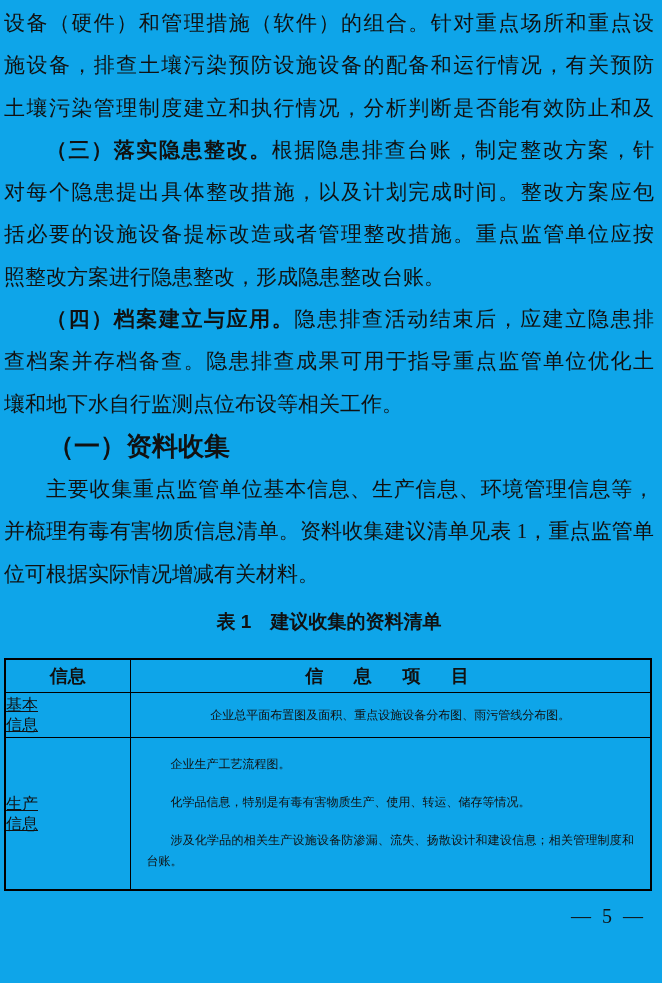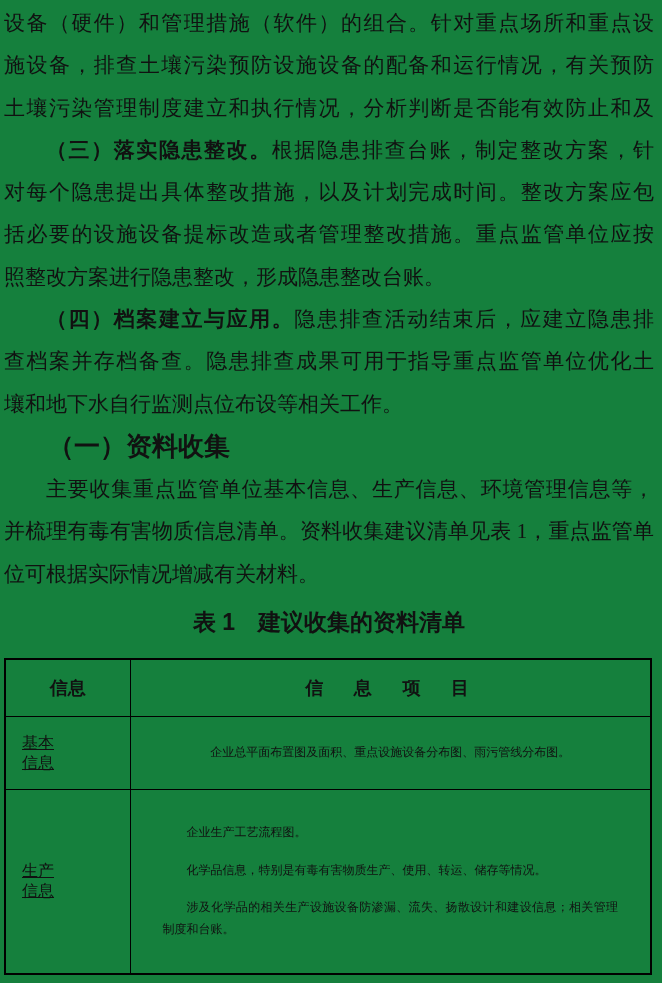--- a/index.html
+++ b/index.html
@@ -1,19 +1,19 @@
 <!DOCTYPE html>
 <html><head>
 <meta charset="utf-8">
 <style>
   html,body { margin:0; padding:0; background:#e8e8e8; }
   .page {
     position:relative;
     width:662px; height:983px;
-    background:#15803d;
+    background:#0ea5e9;
     color:#111111;
     overflow:hidden;
     font-family:"Liberation Serif","DejaVu Serif",serif;
     box-sizing:border-box;
     padding:2px 8px 0 4px;
   }
   .bodyline {
     font-size:21px;
     line-height:42.3px;
     text-align:justify;
@@ -33,35 +33,35 @@
   }
   .h-sub {
     font-weight:bold;
     font-size:26px;
     line-height:43px; height:43px;
     padding-left:44px;
   }
   .table-title {
     font-family:"Liberation Sans","DejaVu Sans",sans-serif;
     font-weight:bold;
-    font-size:23px;
+    font-size:19px;
     text-align:center;
     margin-top:12px;
     line-height:30px; height:30px;
   }
   table.doc-table {
     width:646px;
     margin-top:21px;
     border-collapse:collapse;
     border:2px solid #000;
     table-layout:fixed;
   }
   table.doc-table th, table.doc-table td {
     border:1px solid #000;
-    padding:16px;
+    padding:0;
     vertical-align:middle;
   }
   col.c1 { width:125px; }
   col.c2 { width:521px; }
   tr.hdr { height:34px; }
   tr.r1  { height:45px; }
   tr.r2  { height:117px; }
   th.th1, th.th2 {
     font-family:"Liberation Sans","DejaVu Sans",sans-serif;
     font-weight:bold;

